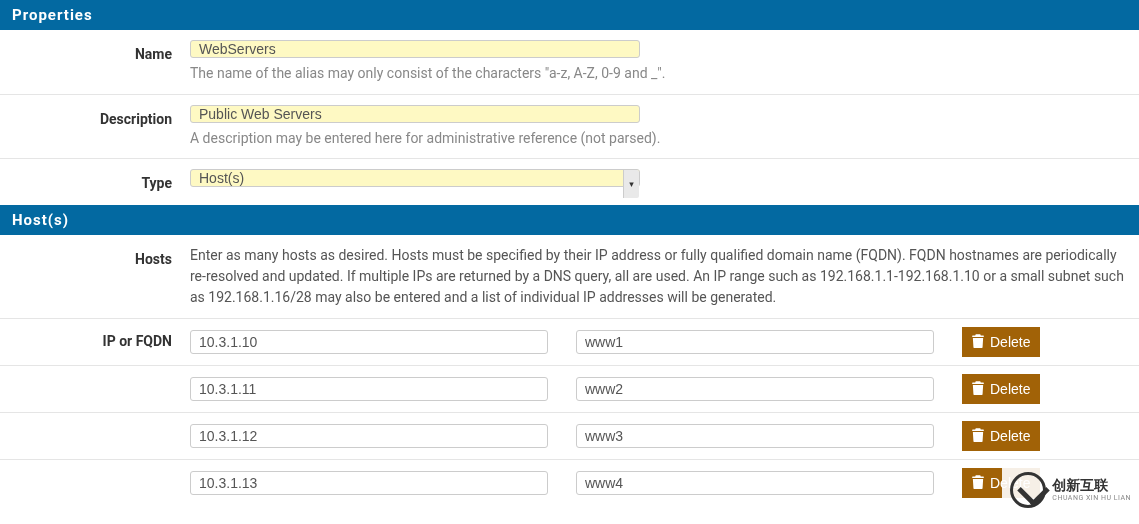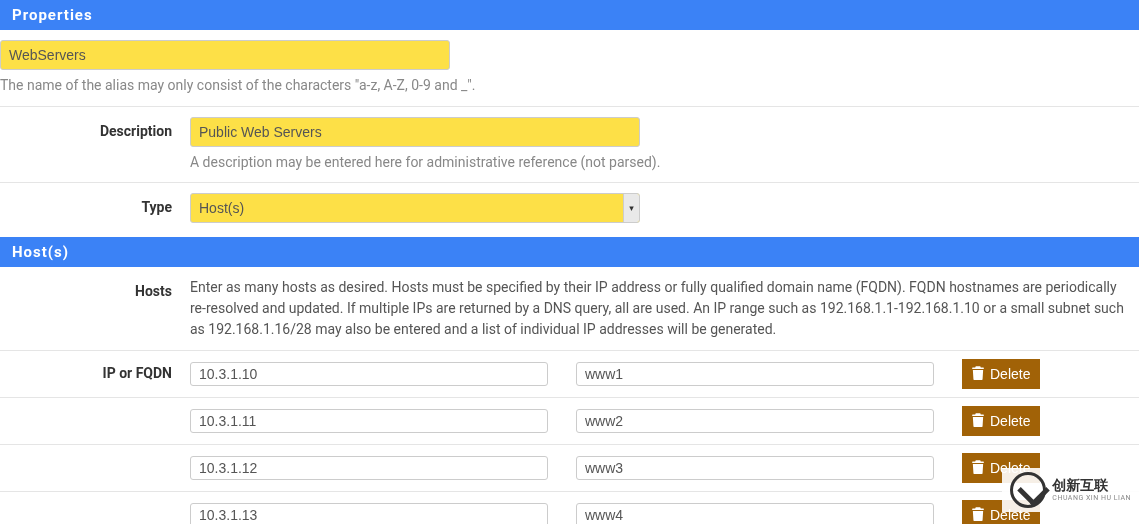--- a/index.html
+++ b/index.html
@@ -4,21 +4,21 @@
 <style>
 * { box-sizing: border-box; margin: 0; padding: 0; }
 body {
   font-family: -apple-system, BlinkMacSystemFont, "Segoe UI", Roboto, "Helvetica Neue", Arial, sans-serif;
   font-size: 14px;
   color: #333;
   background: #fff;
   width: 1139px;
 }
 .panel-header {
-  background: #3b82f6;
+  background: #0369a1;
   color: #fff;
   font-weight: bold;
   padding: 6px 12px;
   font-size: 15px;
   letter-spacing: 1px;
 }
 .form-row {
   display: flex;
   align-items: flex-start;
   padding: 10px 0;
@@ -31,27 +31,27 @@
   padding-top: 6px;
   font-weight: bold;
   color: #333;
 }
 .field-col {
   flex: 1;
   padding-right: 12px;
 }
 .text-input, .select-input {
   width: 450px;
-  height: 30px;
+  height: 18px;
   padding: 4px 8px;
   border: 1px solid #ccc;
   border-radius: 3px;
   font-size: 14px;
   color: #555;
-  background: #fde047;
+  background: #fef9c3;
 }
 .select-wrap { position: relative; display: inline-block; }
 .select-btn {
   position: absolute;
   right: 1px;
   top: 1px;
   width: 16px;
   height: 28px;
   background: #e9e9e9;
   border-left: 1px solid #ccc;
@@ -141,20 +141,21 @@
 .container { position: relative; width: 1139px; height: 524px; overflow: hidden; }
 </style>
 </head>
 <body>
 
 <div class="container">
 
   <div class="panel-header">Properties</div>
 
   <div class="form-row">
+    <div class="label-col">Name</div>
     <div class="field-col">
       <input type="text" class="text-input" value="WebServers" style="">
       <div class="help-text">The name of the alias may only consist of the characters "a-z, A-Z, 0-9 and _".</div>
     </div>
   </div>
 
   <div class="form-row">
     <div class="label-col">Description</div>
     <div class="field-col">
       <input type="text" class="text-input" value="Public Web Servers" style="">

